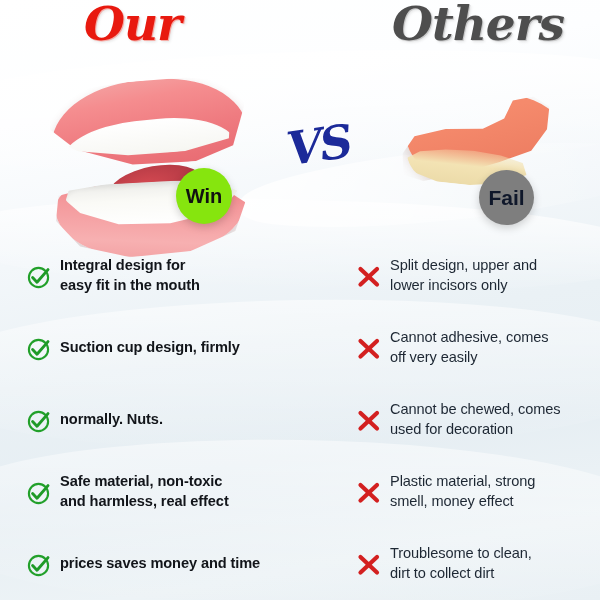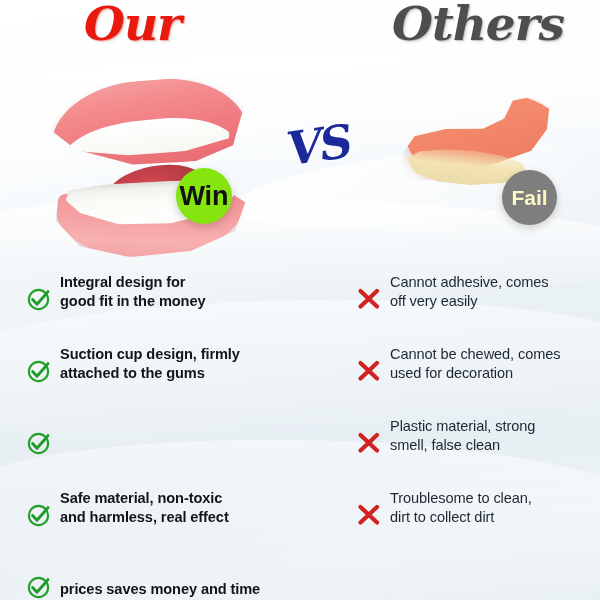--- a/index.html
+++ b/index.html
@@ -87,35 +87,35 @@
     position:absolute;left:2px;top:58px;width:126px;height:44px;transform:rotate(6deg);
     background:linear-gradient(180deg,rgba(246,232,186,.15) 0%,#f3e3b4 45%,#ead9a6 100%);
     border-radius:14px 30px 40px 60px / 10px 24px 32px 40px;
     clip-path:polygon(0% 42%,10% 24%,30% 14%,52% 10%,74% 14%,92% 26%,96% 52%,78% 76%,52% 88%,26% 88%,6% 72%);
   }
 
   
   .badge{position:absolute;border-radius:50%;display:flex;align-items:center;justify-content:center;
          font-weight:bold;}
   #win-badge{left:176px;top:168px;width:56px;height:56px;background:#86e50e;color:#111;
-             font-size:27px;box-shadow:0 3px 8px rgba(0,0,0,.18);}
-  #fail-badge{left:502px;top:170px;width:55px;height:55px;background:#7e7e7e;color:#fef9c3;
+             font-size:20px;box-shadow:0 3px 8px rgba(0,0,0,.18);}
+  #fail-badge{left:479px;top:170px;width:55px;height:55px;background:#7e7e7e;color:#0f172a;
               font-size:21px;box-shadow:0 3px 8px rgba(0,0,0,.18);}
 
   
   #vs-mark{position:absolute;left:287px;top:118px;font-size:46px;font-weight:bold;font-style:italic;
            color:#1c2a99;font-family:"DejaVu Serif", serif;transform:rotate(-8deg);
            letter-spacing:-3px;text-shadow:1px 1px 2px rgba(255,255,255,.8);}
 
   
   #lists{position:absolute;left:0;top:240px;width:600px;height:360px;}
   .col{position:absolute;top:0;}
   #col-left{left:26px;width:300px;}
   #col-right{left:356px;width:240px;}
-  .row{display:flex;align-items:flex-end;height:72px;}
+  .row{display:flex;align-items:center;height:72px;}
   .icon-wrap{width:34px;flex:0 0 34px;padding-top:2px;}
   .txt{font-size:14.6px;line-height:1.35;}
   #col-left .txt{color:#12151a;font-weight:bold;letter-spacing:-.1px;}
   #col-right .txt{color:#1d2733;font-weight:normal;letter-spacing:-.1px;}
   .chk{display:block;}
   .xm{display:block;}
 </style>
 </head>
 <body>
 
@@ -154,45 +154,45 @@
 
       <div class="row">
         <div class="icon-wrap">
           <svg class="chk" width="26" height="26" viewBox="0 0 26 26">
             <circle cx="12.5" cy="13.5" r="9.6" fill="none" stroke="#22a02a" stroke-width="2.1"></circle>
             <path d="M6.6 13.6 L11 18.2 L22 5.6" fill="none" stroke="#1f9a27" stroke-width="2.9" stroke-linecap="round" stroke-linejoin="round"></path>
           </svg>
         </div>
         <div class="txt">
           <div>Integral design for</div>
-          <div>good fit in the money</div>
+          <div>easy fit in the mouth</div>
         </div>
       </div>
 
       <div class="row">
         <div class="icon-wrap">
           <svg class="chk" width="26" height="26" viewBox="0 0 26 26">
             <circle cx="12.5" cy="13.5" r="9.6" fill="none" stroke="#22a02a" stroke-width="2.1"></circle>
             <path d="M6.6 13.6 L11 18.2 L22 5.6" fill="none" stroke="#1f9a27" stroke-width="2.9" stroke-linecap="round" stroke-linejoin="round"></path>
           </svg>
         </div>
         <div class="txt">
           <div>Suction cup design, firmly</div>
-          <div>attached to the gums</div>
-        </div>
-      </div>
-
-      <div class="row">
-        <div class="icon-wrap">
-          <svg class="chk" width="26" height="26" viewBox="0 0 26 26">
-            <circle cx="12.5" cy="13.5" r="9.6" fill="none" stroke="#22a02a" stroke-width="2.1"></circle>
-            <path d="M6.6 13.6 L11 18.2 L22 5.6" fill="none" stroke="#1f9a27" stroke-width="2.9" stroke-linecap="round" stroke-linejoin="round"></path>
-          </svg>
-        </div>
-        <div class="txt">
+        </div>
+      </div>
+
+      <div class="row">
+        <div class="icon-wrap">
+          <svg class="chk" width="26" height="26" viewBox="0 0 26 26">
+            <circle cx="12.5" cy="13.5" r="9.6" fill="none" stroke="#22a02a" stroke-width="2.1"></circle>
+            <path d="M6.6 13.6 L11 18.2 L22 5.6" fill="none" stroke="#1f9a27" stroke-width="2.9" stroke-linecap="round" stroke-linejoin="round"></path>
+          </svg>
+        </div>
+        <div class="txt">
+          <div>normally. Nuts.</div>
         </div>
       </div>
 
       <div class="row">
         <div class="icon-wrap">
           <svg class="chk" width="26" height="26" viewBox="0 0 26 26">
             <circle cx="12.5" cy="13.5" r="9.6" fill="none" stroke="#22a02a" stroke-width="2.1"></circle>
             <path d="M6.6 13.6 L11 18.2 L22 5.6" fill="none" stroke="#1f9a27" stroke-width="2.9" stroke-linecap="round" stroke-linejoin="round"></path>
           </svg>
         </div>
@@ -211,20 +211,32 @@
         </div>
         <div class="txt">
           <div>prices saves money and time</div>
         </div>
       </div>
 
     </div>
 
     <div class="col" id="col-right">
 
+      <div class="row">
+        <div class="icon-wrap">
+          <svg class="xm" width="26" height="26" viewBox="0 0 26 26">
+            <path d="M4.5 5 L21 20.5" stroke="#d32020" stroke-width="4.2" stroke-linecap="round"></path>
+            <path d="M21 5 L4.5 20.5" stroke="#d32020" stroke-width="4.2" stroke-linecap="round"></path>
+          </svg>
+        </div>
+        <div class="txt">
+          <div>Split design, upper and</div>
+          <div>lower incisors only</div>
+        </div>
+      </div>
 
       <div class="row">
         <div class="icon-wrap">
           <svg class="xm" width="26" height="26" viewBox="0 0 26 26">
             <path d="M4.5 5 L21 20.5" stroke="#d32020" stroke-width="4.2" stroke-linecap="round"></path>
             <path d="M21 5 L4.5 20.5" stroke="#d32020" stroke-width="4.2" stroke-linecap="round"></path>
           </svg>
         </div>
         <div class="txt">
           <div>Cannot adhesive, comes</div>
@@ -247,21 +259,21 @@
 
       <div class="row">
         <div class="icon-wrap">
           <svg class="xm" width="26" height="26" viewBox="0 0 26 26">
             <path d="M4.5 5 L21 20.5" stroke="#d32020" stroke-width="4.2" stroke-linecap="round"></path>
             <path d="M21 5 L4.5 20.5" stroke="#d32020" stroke-width="4.2" stroke-linecap="round"></path>
           </svg>
         </div>
         <div class="txt">
           <div>Plastic material, strong</div>
-          <div>smell, false clean</div>
+          <div>smell, money effect</div>
         </div>
       </div>
 
       <div class="row">
         <div class="icon-wrap">
           <svg class="xm" width="26" height="26" viewBox="0 0 26 26">
             <path d="M4.5 5 L21 20.5" stroke="#d32020" stroke-width="4.2" stroke-linecap="round"></path>
             <path d="M21 5 L4.5 20.5" stroke="#d32020" stroke-width="4.2" stroke-linecap="round"></path>
           </svg>
         </div>

